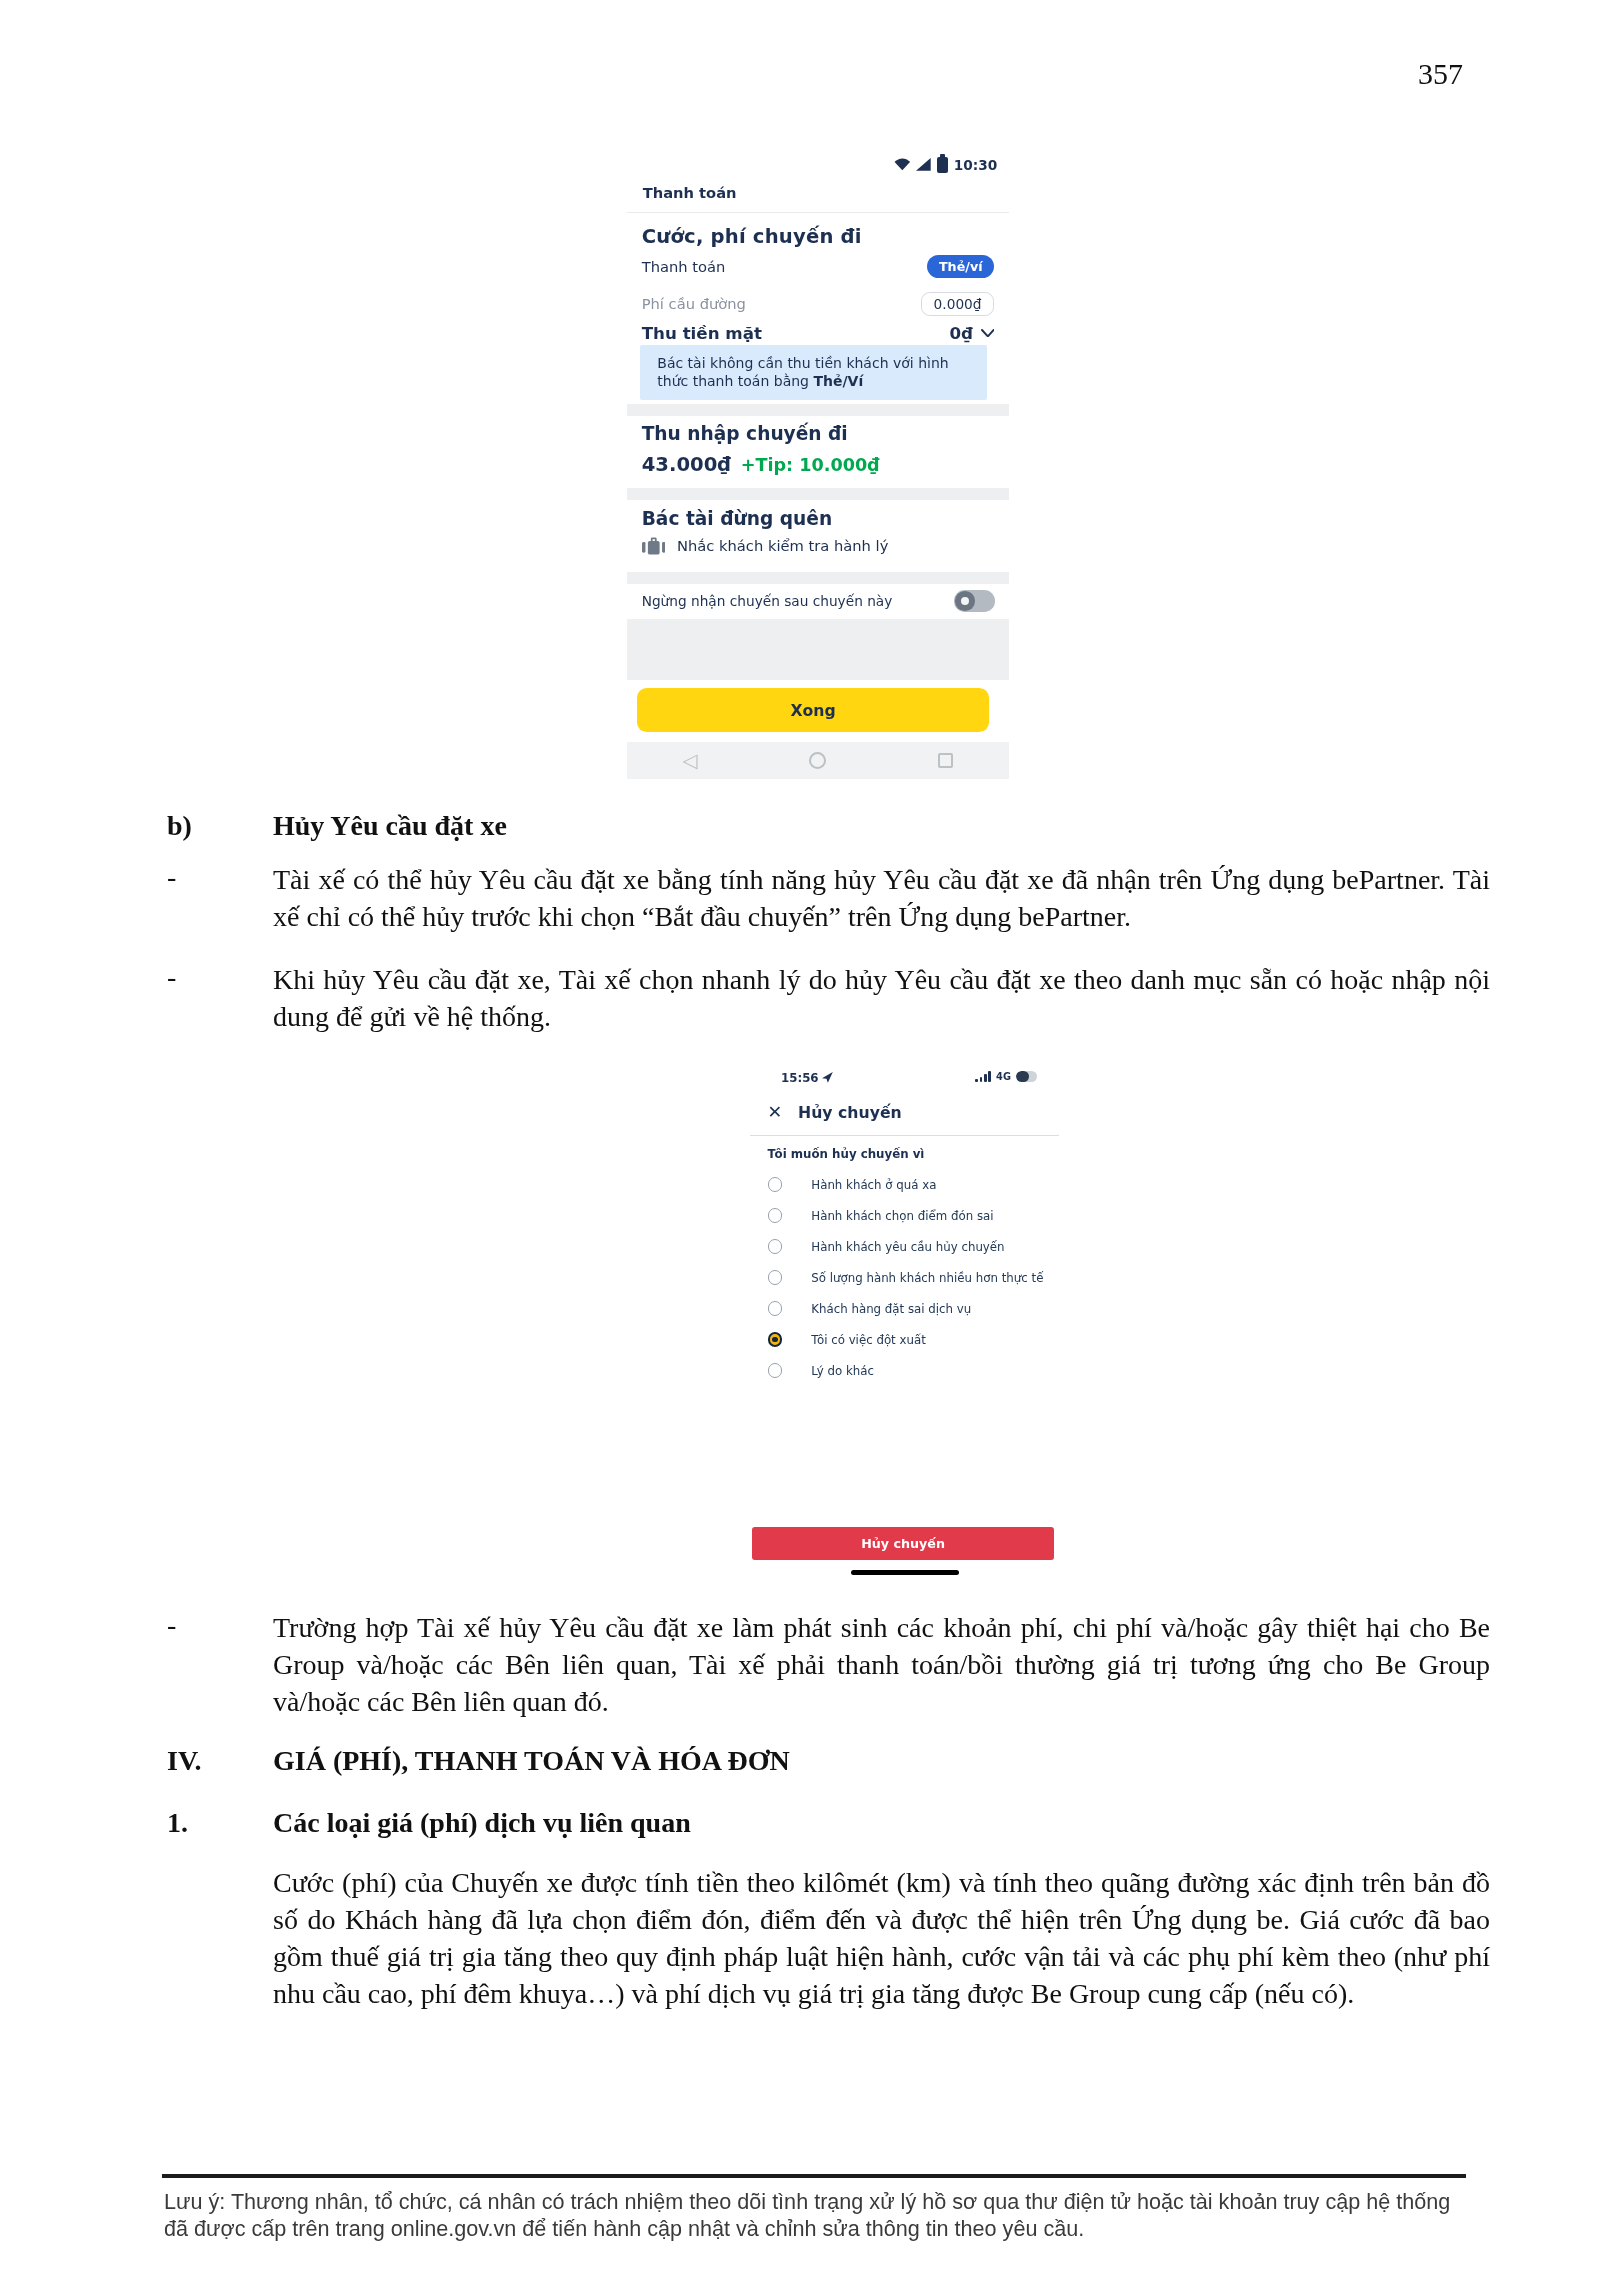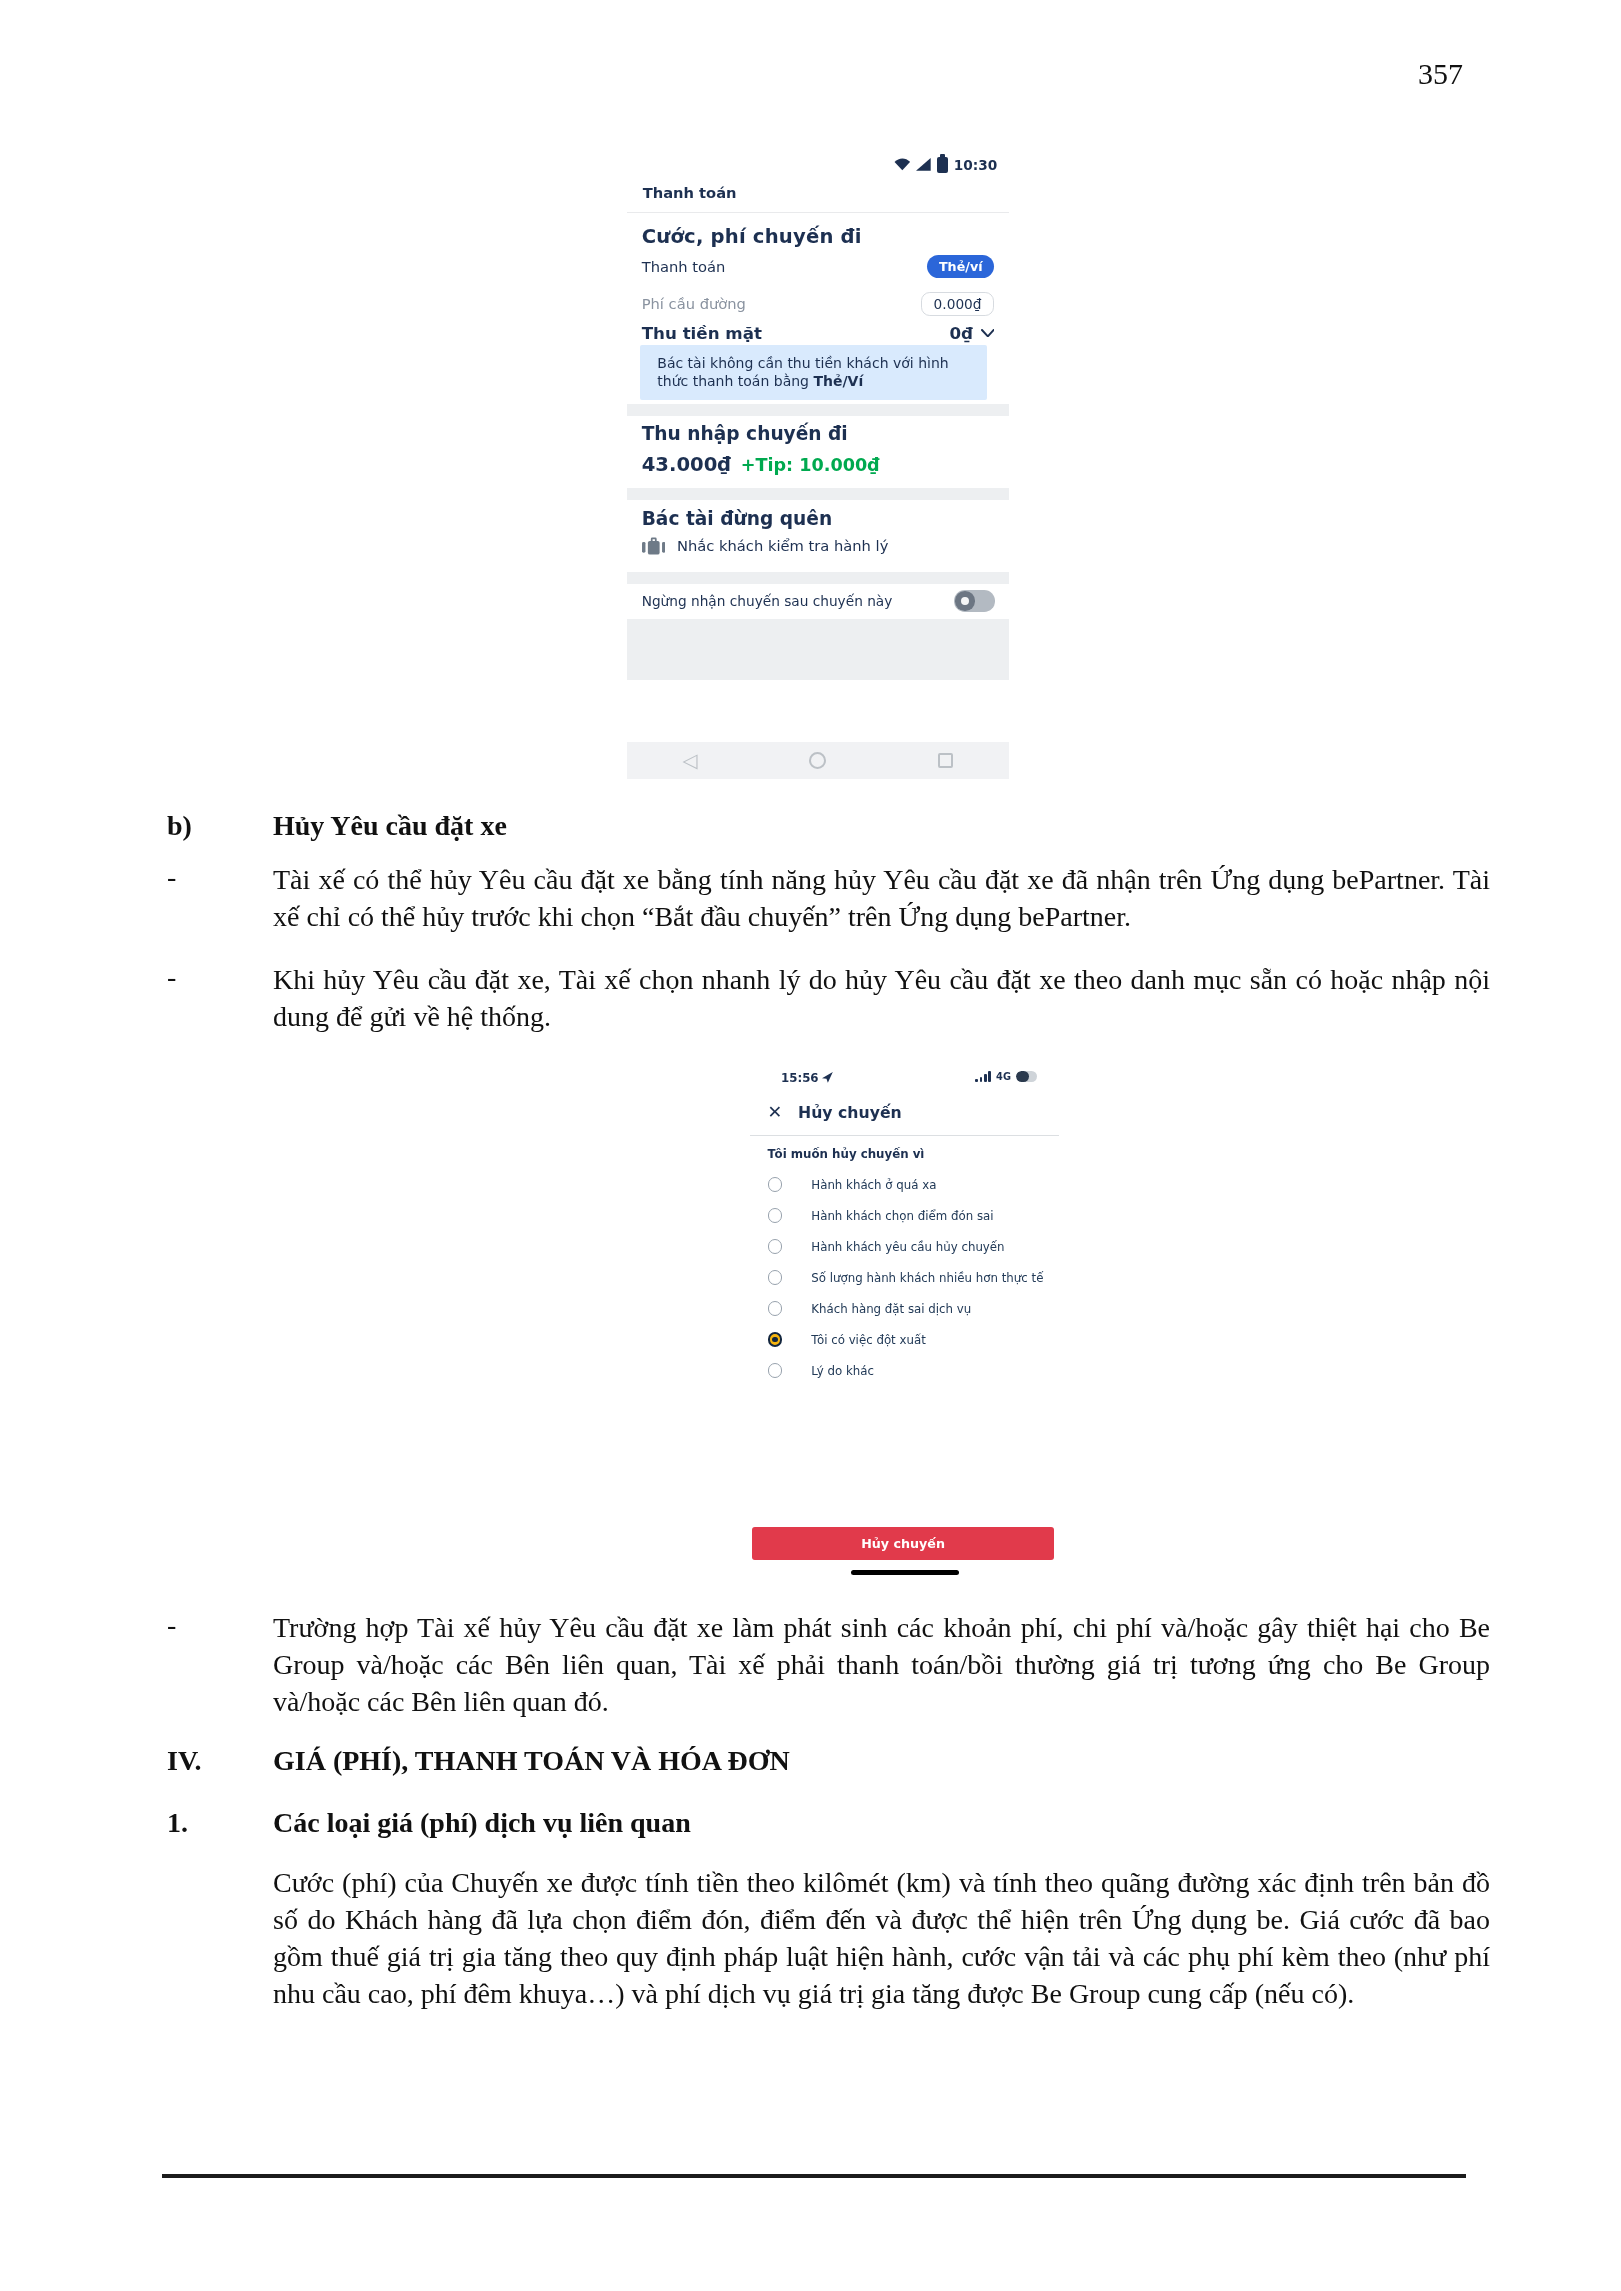--- a/index.html
+++ b/index.html
@@ -154,20 +154,21 @@
 
     <div class="toggle-row">
       <span>Ngừng nhận chuyến sau chuyến này</span>
       <span class="toggle">
           <span class="knob"></span>
         </span>
     </div>
 
     <div class="grayblock"></div>
 
+    <button class="btn-done">Xong</button>
 
     <div class="navbar">
       <span class="nav-back">◁</span>
       <span class="nav-home"></span>
       <span class="nav-recent"></span>
     </div>
   </div>
 
   <div class="docrow" style="top:810px;">
     <span class="marker bold">b)</span>
@@ -258,15 +259,16 @@
   <div class="docrow" style="top:1807px;">
     <span class="marker bold">1.</span>
     <div class="dhead">Các loại giá (phí) dịch vụ liên quan</div>
   </div>
 
   <div class="docrow" style="top:1864px;">
     <div class="dtext">Cước (phí) của Chuyến xe được tính tiền theo kilômét (km) và tính theo quãng đường xác định trên bản đồ số do Khách hàng đã lựa chọn điểm đón, điểm đến và được thể hiện trên Ứng dụng be. Giá cước đã bao gồm thuế giá trị gia tăng theo quy định pháp luật hiện hành, cước vận tải và các phụ phí kèm theo (như phí nhu cầu cao, phí đêm khuya…) và phí dịch vụ giá trị gia tăng được Be Group cung cấp (nếu có).</div>
   </div>
 
   <div class="foot-rule"></div>
+  <div class="foot-text">Lưu ý: Thương nhân, tổ chức, cá nhân có trách nhiệm theo dõi tình trạng xử lý hồ sơ qua thư điện tử hoặc tài khoản truy cập hệ thống đã được cấp trên trang online.gov.vn để tiến hành cập nhật và chỉnh sửa thông tin theo yêu cầu.</div>
 
 </div>
 
 
 </body></html>

